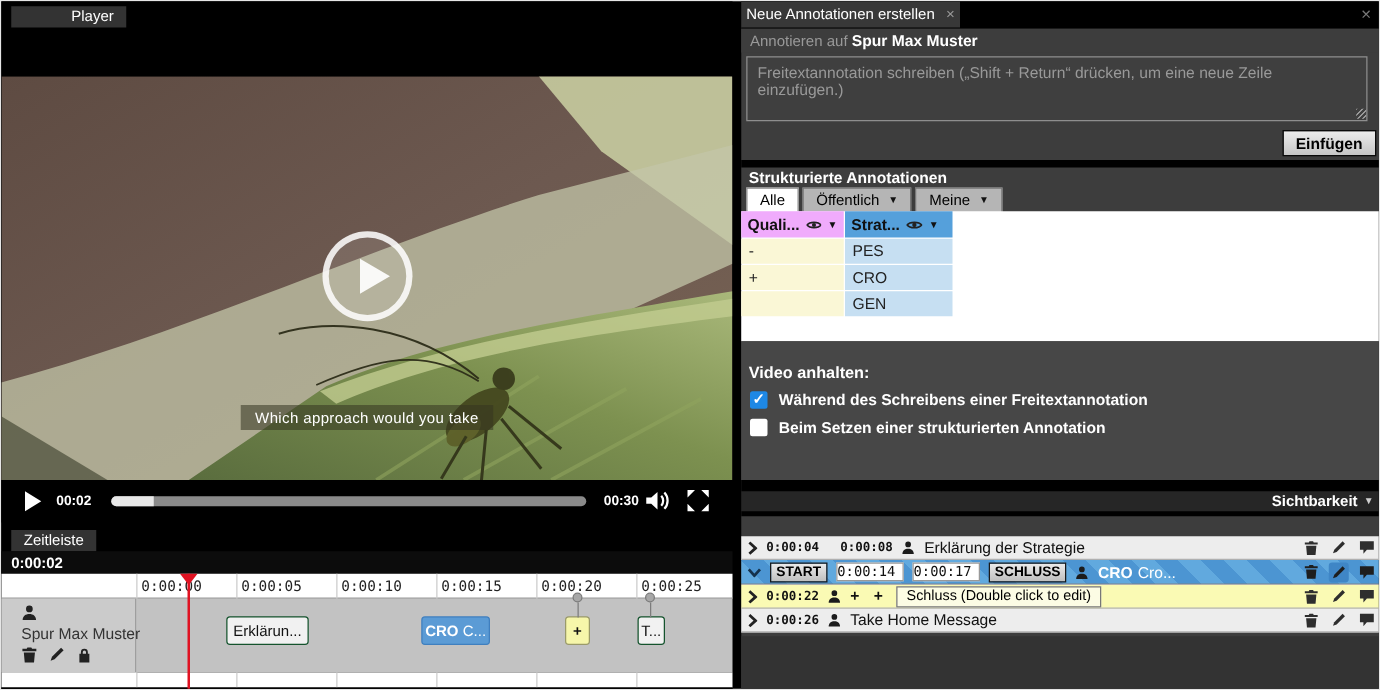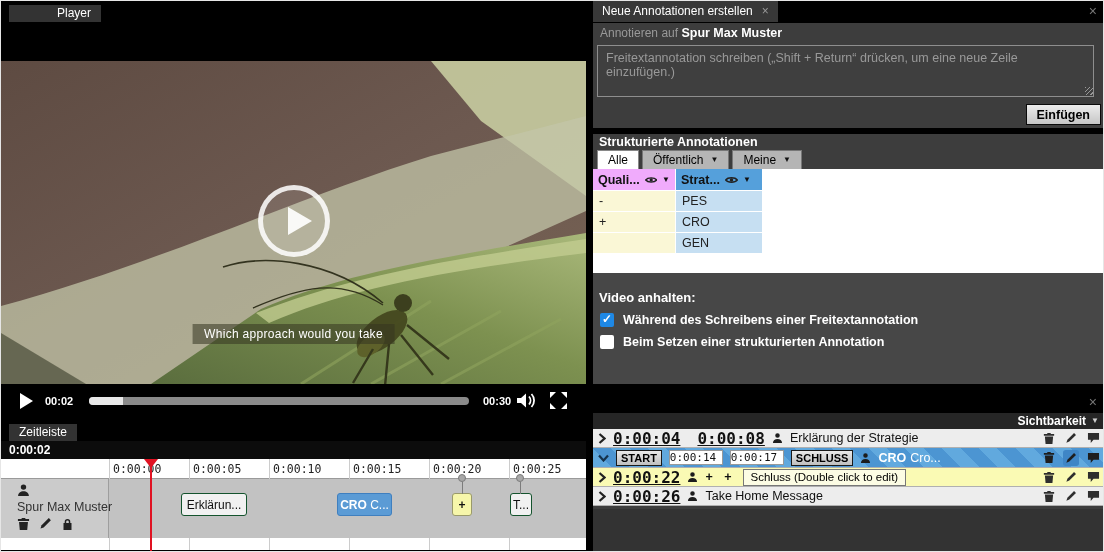--- a/index.html
+++ b/index.html
@@ -58,21 +58,21 @@
   .tl-white { position:absolute; left:0; top:537px; width:585px; height:12px; background:#fff; }
   .tl-black { position:absolute; left:0; top:549px; width:585px; height:3px; background:#000; }
   .playhead-line { position:absolute; left:149px; top:458px; width:2px; height:94px; background:#e01222; }
   .playhead-tri { position:absolute; left:143px; top:458px; width:0; height:0;
     border-left:7px solid transparent; border-right:7px solid transparent; border-top:9px solid #e01222; }
 
   
   .right { position:absolute; left:592px; top:0; width:512px; height:552px; background:#3d3d3d; }
   .tabbar { position:absolute; left:0; width:512px; background:#000; }
   .tb1 { top:0; height:22px; } .tb2 { top:391px; height:21px; }
-  .ptab { display:inline-block; background:#383838; color:#fff; font-size:12px; padding:3px 9px 4px; }
+  .ptab { display:inline-block; background:#383838; color:#fff; font-size:12px; padding:3px 4px 4px; }
   .ptab .x { color:#9a9a9a; margin-left:9px; font-size:12px; }
   .panel-close { position:absolute; right:8px; top:2px; color:#777; font-size:14px; }
 
   .annhead { position:absolute; left:0; top:22px; width:512px; height:19px; background:#3d3d3d;
     display:flex; align-items:center; justify-content:space-between; padding:0 7px; }
   .annhead .l { font-size:12px; color:#999; }
   .annhead .l b { color:#fff; font-size:12.5px; }
   .annhead .r { display:flex; align-items:center; gap:6px; color:#fff; font-weight:bold; font-size:12.5px; }
 
   textarea.freetext { position:absolute; left:4px; top:44px; width:497px; height:52px;
@@ -105,32 +105,32 @@
 
   .pausearea { position:absolute; left:0; top:272px; width:512px; height:111px; background:#474747; }
   .pausehead { position:absolute; left:6px; top:17px; color:#fff; font-weight:bold; font-size:13px; }
   .cbrow { position:absolute; left:7px; display:flex; align-items:center; gap:9px; }
   .cb1 { top:40px; } .cb2 { top:62px; }
   .cb { width:14px; height:14px; border-radius:2px; background:#fff; position:relative; }
   .cb.on { background:#1e88e5; }
   .cb.on::after { content:"✓"; position:absolute; left:2px; top:-1px; color:#fff; font-size:12px; font-weight:bold; }
   .cblabel { color:#fff; font-weight:bold; font-size:12.5px; }
 
-  .visbar { position:absolute; left:0; top:412px; width:512px; height:16px; background:#262626;
+  .visbar { position:absolute; left:0; top:392px; width:512px; height:16px; background:#262626;
     display:flex; align-items:center; justify-content:flex-end; gap:5px; padding-right:6px; }
   .visbar .vtxt { color:#fff; font-weight:bold; font-size:12px; }
   .visbar .caret { color:#cfcfcf; }
 
   .lrows { position:absolute; left:0; top:428px; width:512px; }
   .lrow { height:19px; display:flex; align-items:center; gap:7px; padding:0 5px;
     border-bottom:1px solid #b0b0b0; font-size:12.5px; color:#111; }
   .r-gray { background:#ededed; }
   .r-sel { background:repeating-linear-gradient(45deg,#61a9de 0 13px,#4c95d2 13px 26px); height:20px; }
   .r-yellow { background:#fafab4; }
-  .ltime { font-family:"DejaVu Sans Mono", monospace; font-size:16px; font-weight:bold; color:#111;text-decoration:underline; }
+  .ltime { font-family:"DejaVu Sans Mono", monospace; font-size:10px; font-weight:bold; color:#111; }
   .gapwide { margin-left:10px; }
   .rowicons { margin-left:auto; display:flex; align-items:center; gap:10px; color:#2e2e2e; }
   .hl { background:#3f86c6; box-shadow:0 0 0 2px #3f86c6; border-radius:1px; }
   .mbtn { font-size:11px; font-weight:bold; color:#000; background:linear-gradient(#eaeaea,#bfbfbf);
     border:1px solid #1a1a1a; padding:0 4px; height:16px; line-height:14px; }
   .minput { width:54px; height:15px; font-family:"DejaVu Sans Mono", monospace; font-size:11px;
     text-align:left; border:1px solid #999; background:#fff; color:#111; padding:0; }
   .sel-lbl { color:#fff; } .sel-lbl b { margin-right:4px; }
   .tip { background:#fcfce4; border:1px solid #777; font-size:11.5px; color:#000;
     height:17px; line-height:15px; padding:0 7px; white-space:nowrap; }

